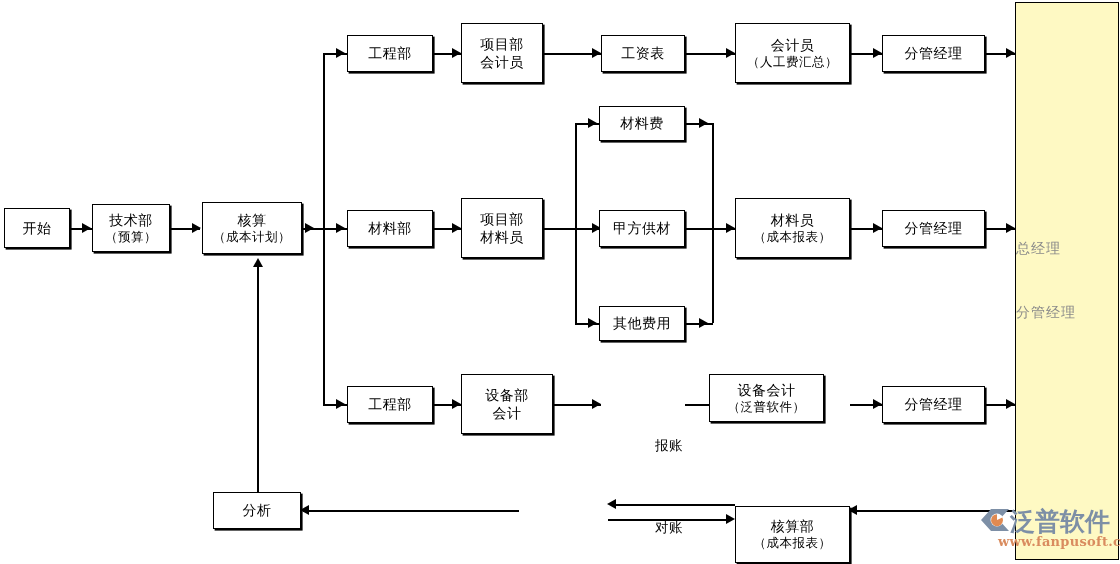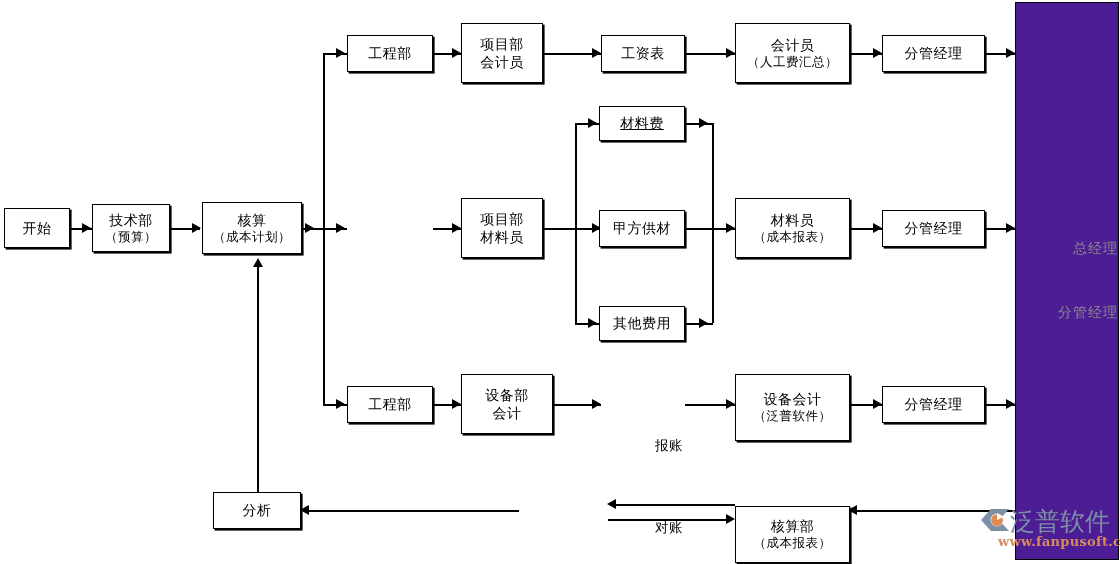--- a/index.html
+++ b/index.html
@@ -30,24 +30,24 @@
     line-height: 1.30;
     letter-spacing: 0.5px;
     box-shadow: 1.6px 1.6px 0 0 #000000;
     z-index: 5;
   }
   .node .l2 { font-size: 12.5px; }
   .tall {
     position: absolute;
     box-sizing: border-box;
     border: 1.3px solid #000000;
-    background: #4c1d95;
+    background: #fef9c3;
     display: flex;
     flex-direction: column;
-    align-items: flex-end;
+    align-items: flex-start;
     justify-content: center;
     color: #8a8a8a;
     font-size: 14px;
     letter-spacing: 1px;
     z-index: 4;
   }
   .tall span { display: block; }
   .tall .gap { height: 46px; }
   .seg {
     position: absolute;
@@ -82,21 +82,21 @@
     z-index: 20;
     pointer-events: none;
   }
   #logo .mark {
     position: absolute; left: 0; top: 2px;
     width: 30px; height: 26px;
   }
   #logo .wordmark {
     position: absolute; left: 30px; top: 0px;
     font-size: 25px;
-    font-weight: normal;
+    font-weight: bold;
     color: #7d8fa6;
     letter-spacing: 0px;
     white-space: nowrap;
   }
   #logo .url {
     position: absolute; left: 18px; top: 29px;
     font-size: 13px;
     font-weight: bold;
     color: #d98c5f;
     font-family: "DejaVu Serif", "Liberation Serif", serif;
@@ -214,25 +214,28 @@
     <span class="l1">工资表</span>
   </div>
   <div class="node" style="left:735px; top:23px;  width:115px; height:60px;">
     <span class="l1">会计员</span>
     <span class="l2">（人工费汇总）</span>
   </div>
   <div class="node" style="left:882px; top:35px;  width:103px; height:37px;">
     <span class="l1">分管经理</span>
   </div>
 
+  <div class="node" style="left:347px; top:210px; width:86px;  height:37px;">
+    <span class="l1">材料部</span>
+  </div>
   <div class="node" style="left:461px; top:198px; width:82px;  height:60px;">
     <span class="l1">项目部</span>
     <span class="l1">材料员</span>
   </div>
-  <div class="node" style="left:599px; top:106px; width:86px;  height:35px;text-decoration:underline;">
+  <div class="node" style="left:599px; top:106px; width:86px;  height:35px;">
     <span class="l1">材料费</span>
   </div>
   <div class="node" style="left:599px; top:210px; width:86px;  height:37px;">
     <span class="l1">甲方供材</span>
   </div>
   <div class="node" style="left:599px; top:306px; width:86px;  height:35px;">
     <span class="l1">其他费用</span>
   </div>
   <div class="node" style="left:735px; top:198px; width:115px; height:60px;">
     <span class="l1">材料员</span>
@@ -242,21 +245,21 @@
     <span class="l1">分管经理</span>
   </div>
 
   <div class="node" style="left:347px; top:386px; width:86px;  height:37px;">
     <span class="l1">工程部</span>
   </div>
   <div class="node" style="left:461px; top:374px; width:92px;  height:60px;">
     <span class="l1">设备部</span>
     <span class="l1">会计</span>
   </div>
-  <div class="node" style="left:735px; top:374px; width:115px; height:67px;">
+  <div class="node" style="left:709px; top:374px; width:115px; height:48px;">
     <span class="l1">设备会计</span>
     <span class="l2">（泛普软件）</span>
   </div>
   <div class="node" style="left:882px; top:386px; width:103px; height:37px;">
     <span class="l1">分管经理</span>
   </div>
 
   <div class="node" style="left:213px; top:492px; width:88px;  height:37px;">
     <span class="l1">分析</span>
   </div>

